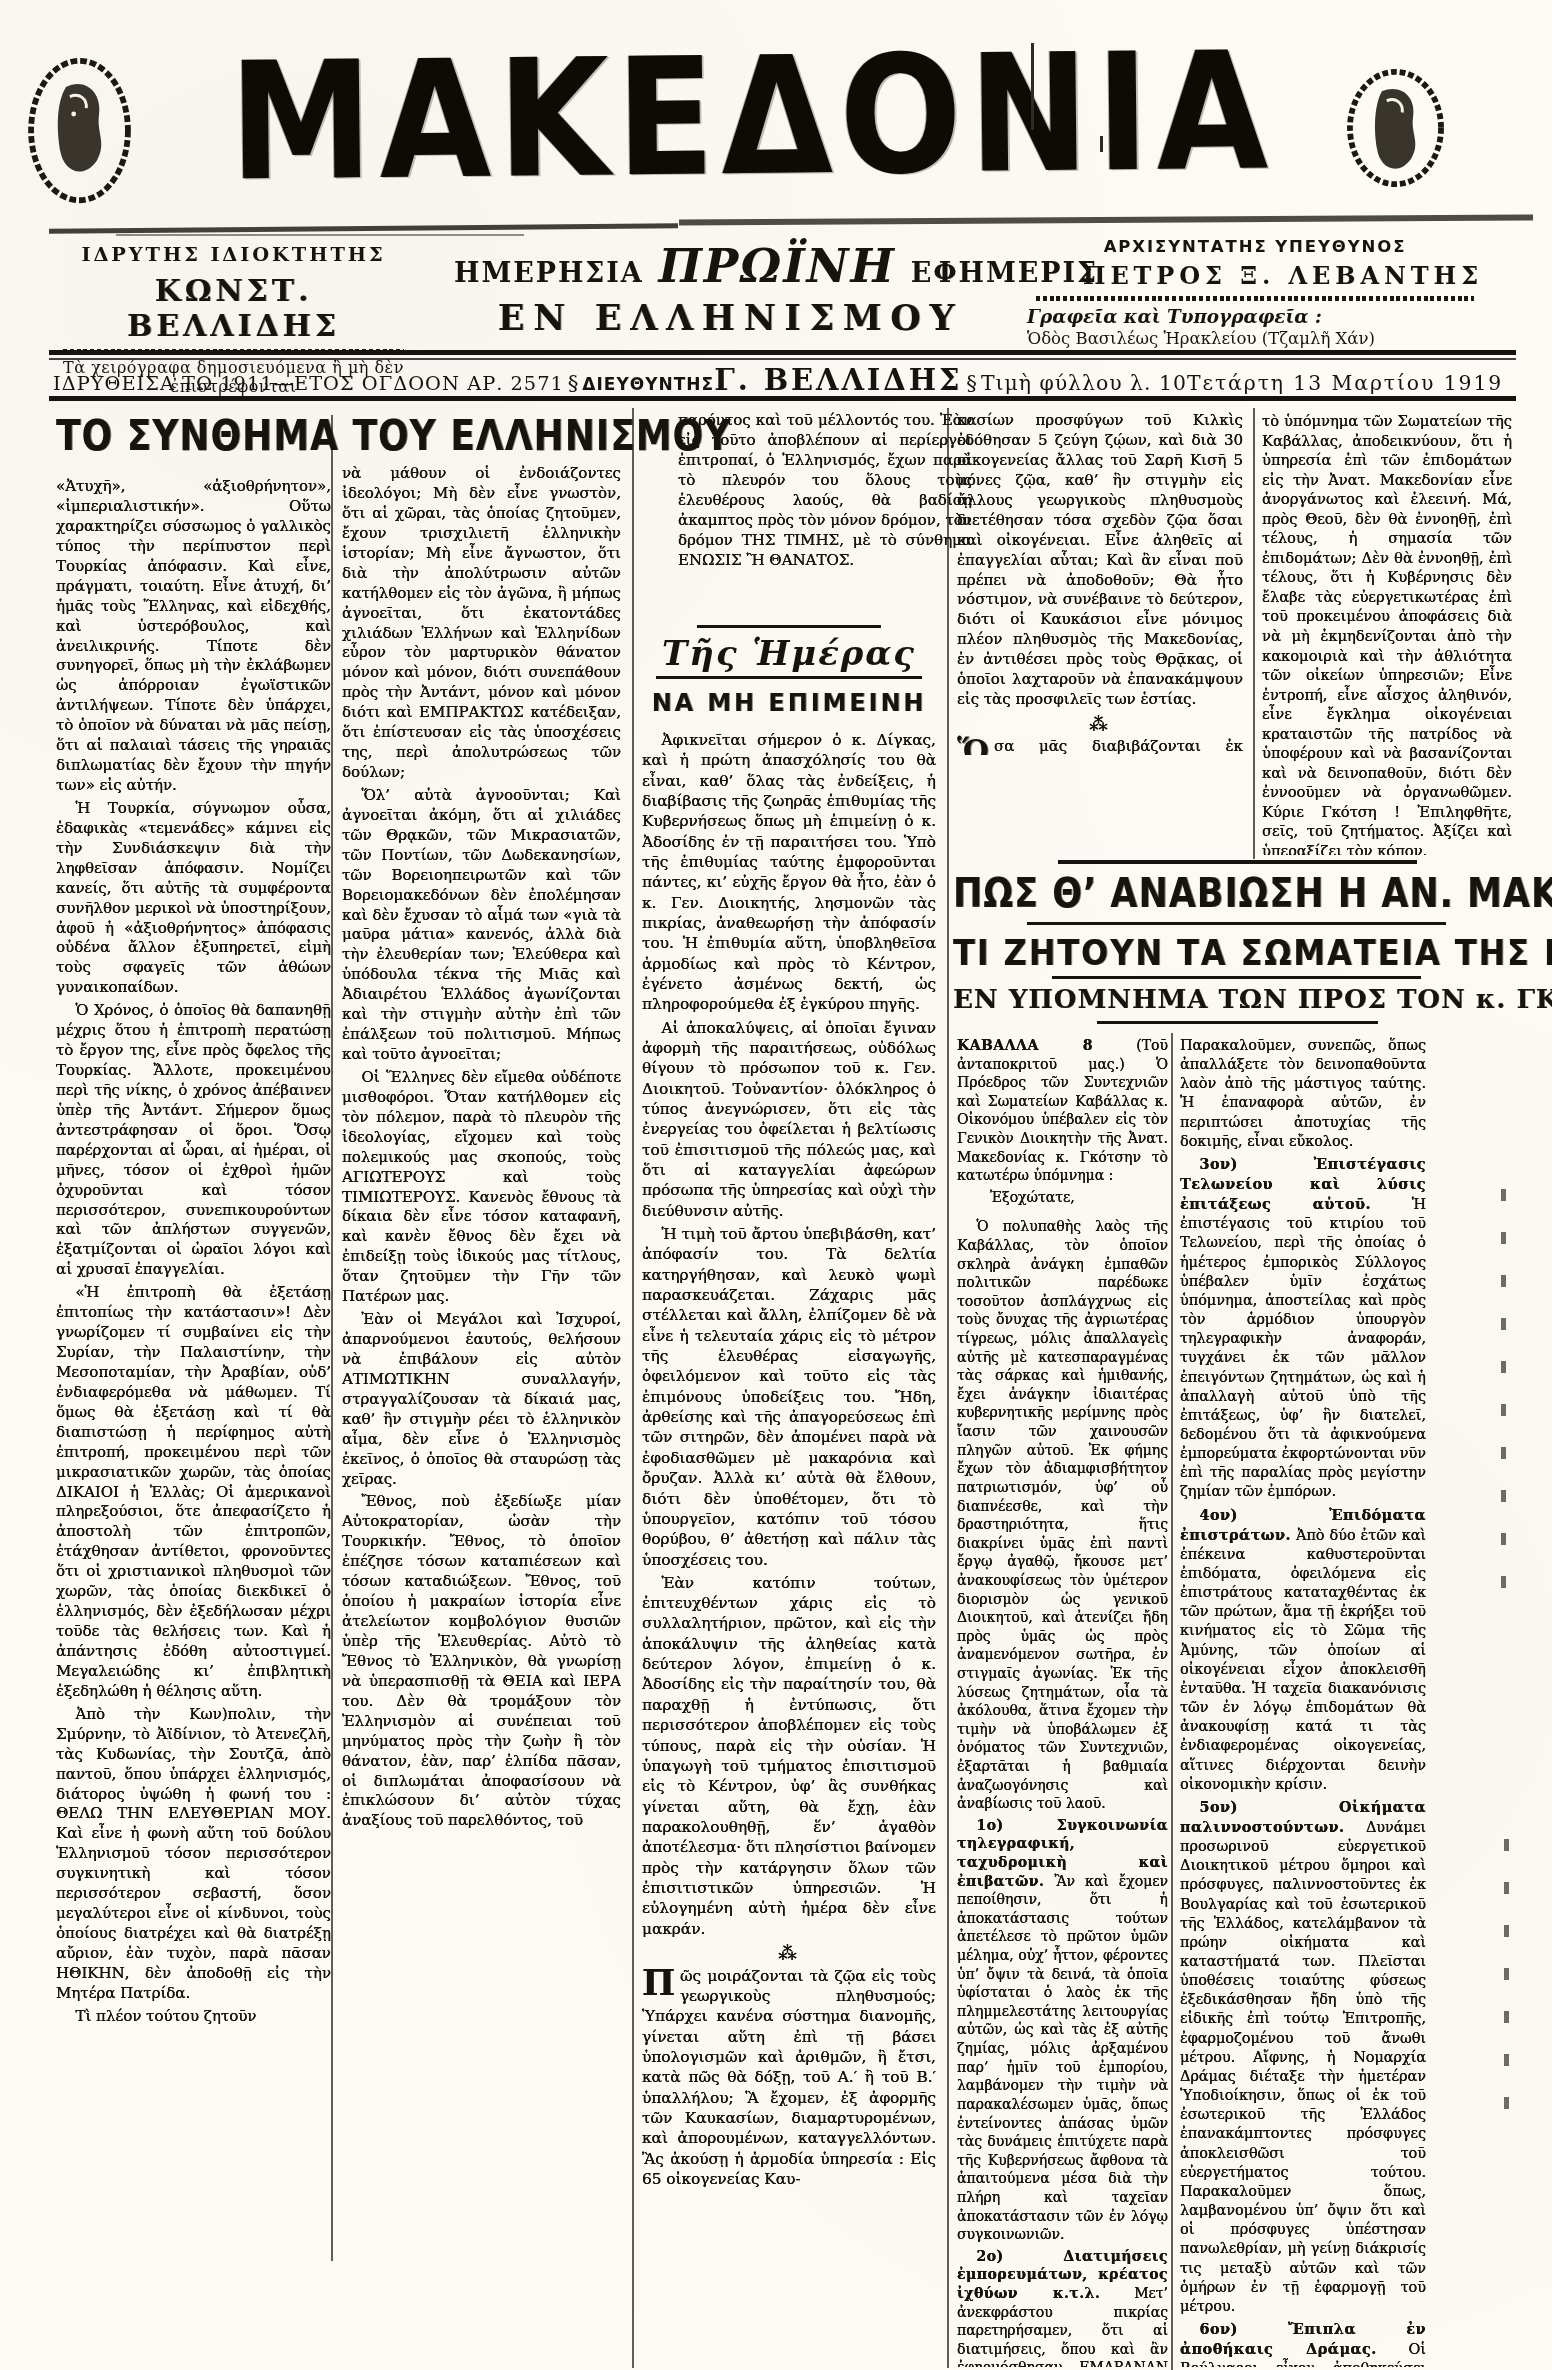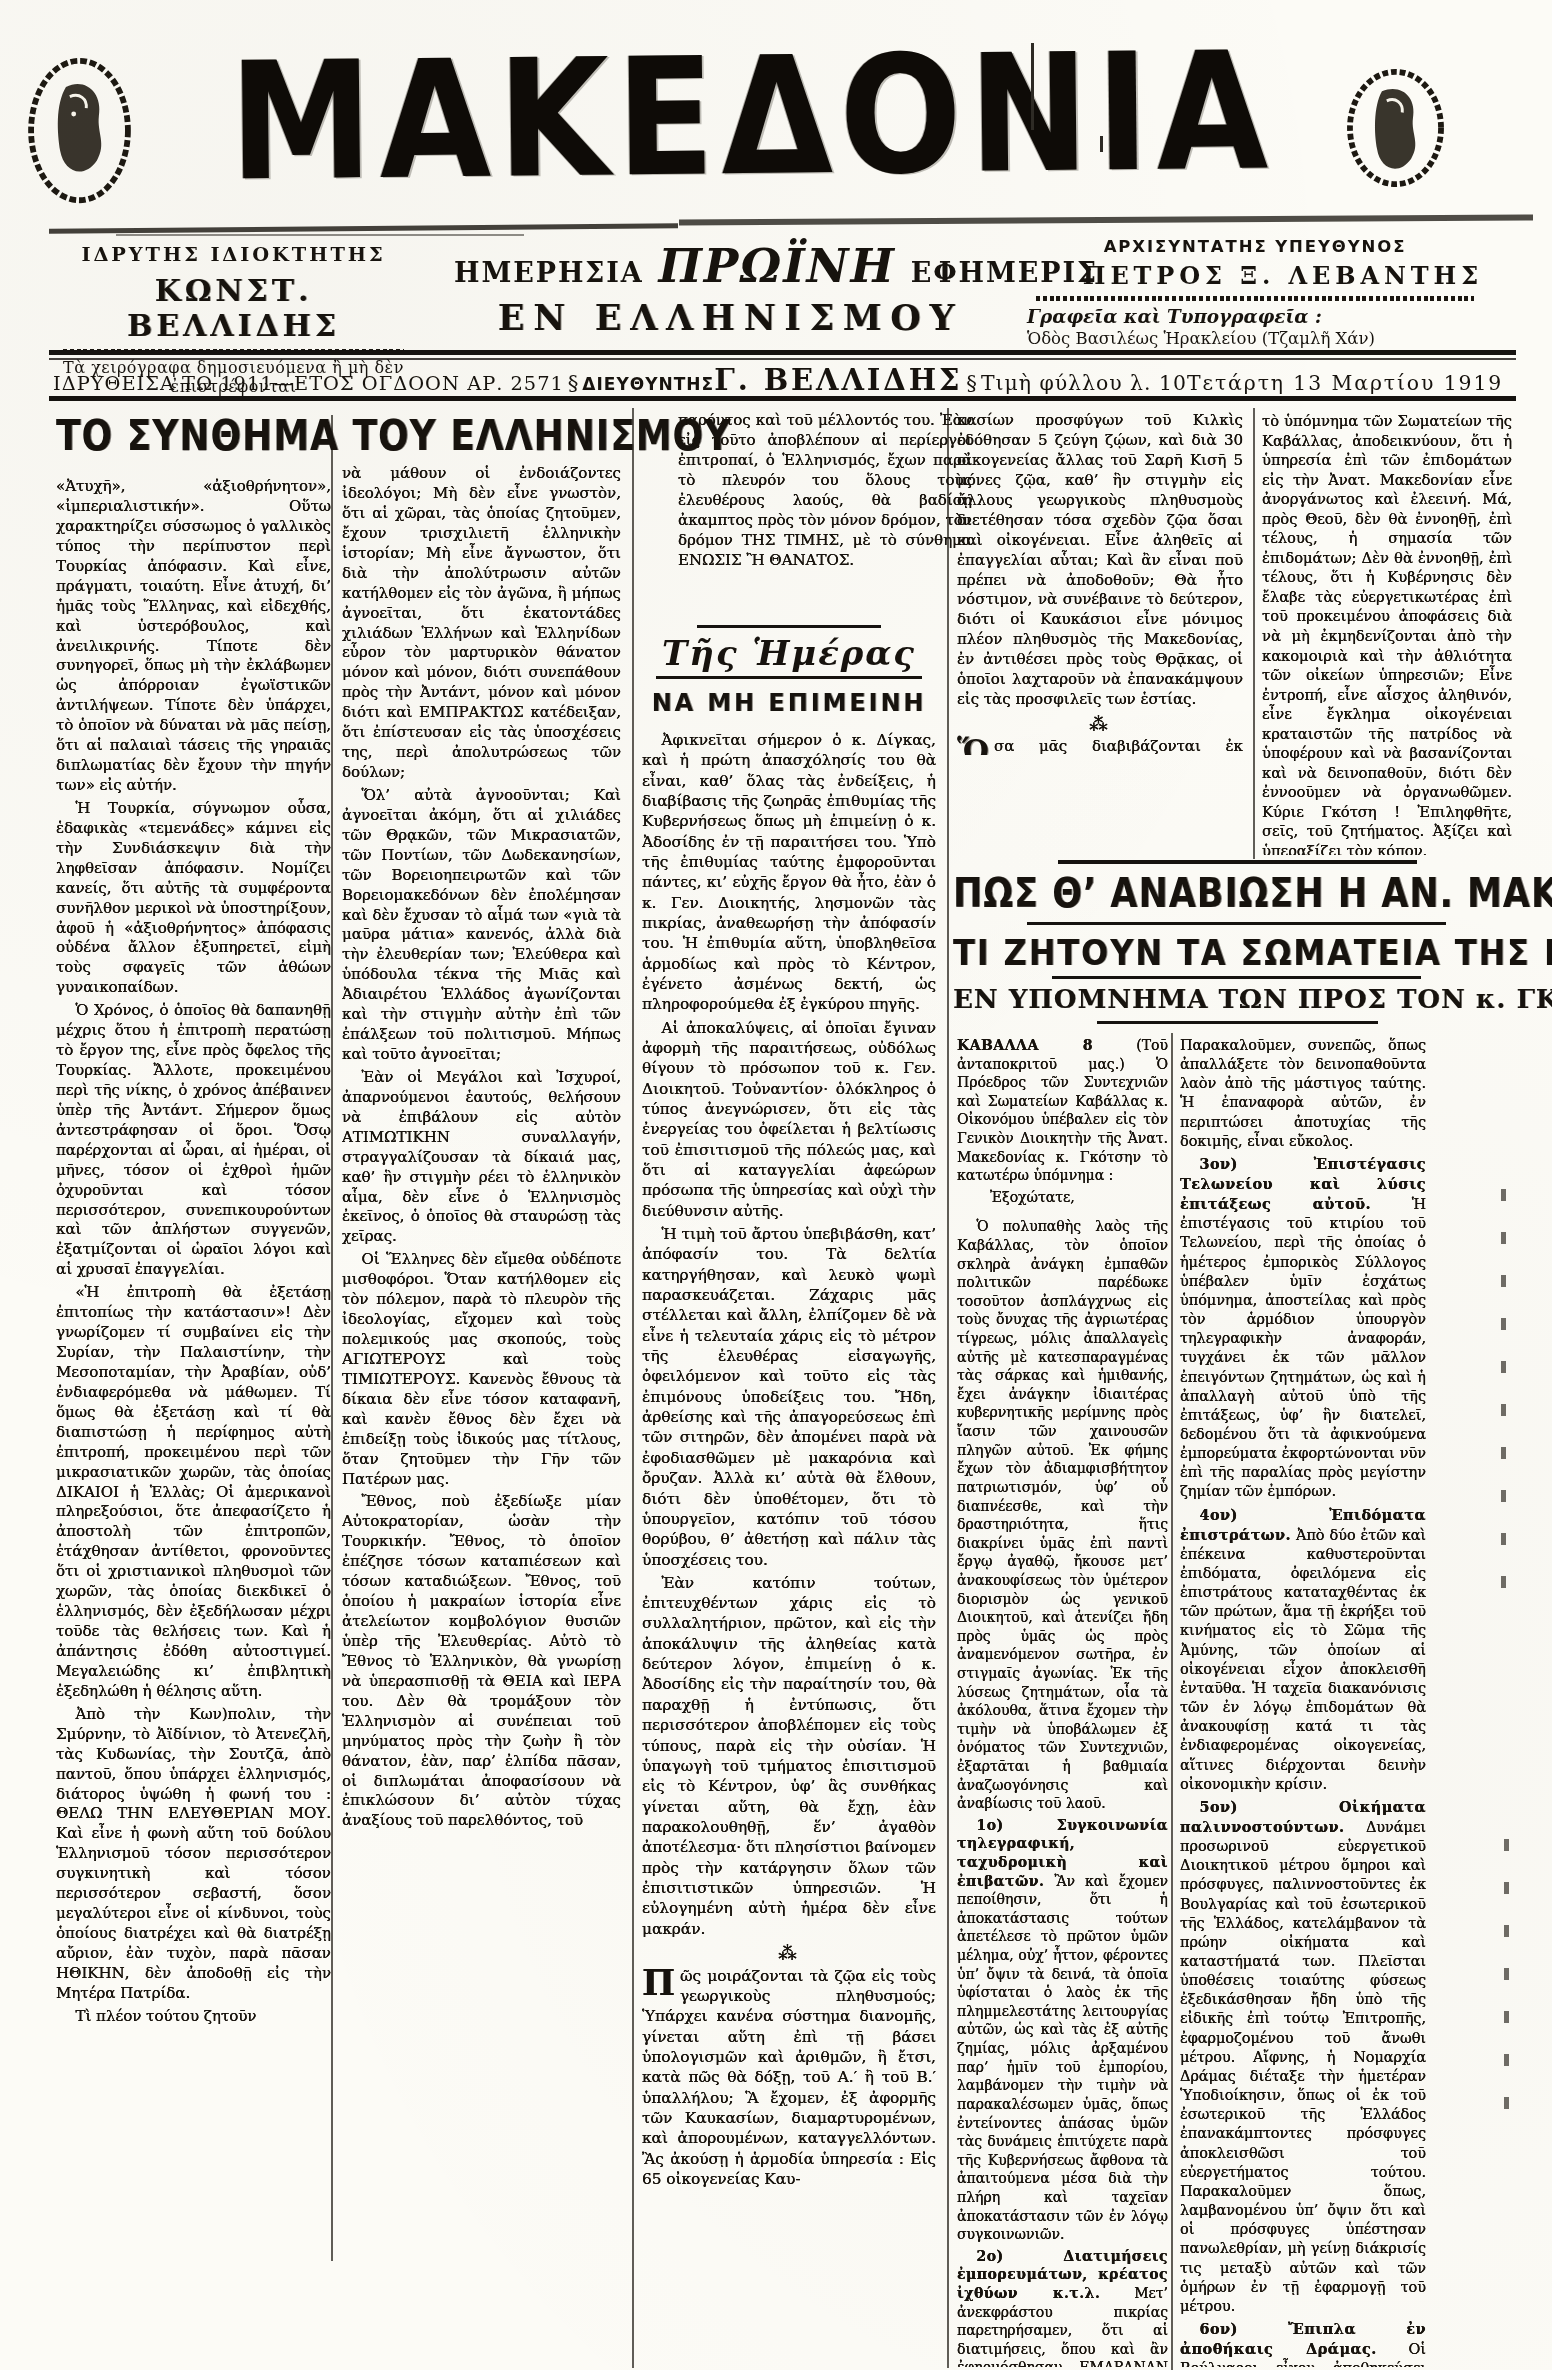--- a/index.html
+++ b/index.html
@@ -179,22 +179,22 @@
     <p>Ἡ Τουρκία, σύγνωμον οὖσα, ἑδαφικὰς «τεμενάδες» κάμνει εἰς τὴν Συνδιάσκεψιν διὰ τὴν ληφθεῖσαν ἀπόφασιν. Νομίζει κανείς, ὅτι αὐτῆς τὰ συμφέροντα συνῆλθον μερικοὶ νὰ ὑποστηρίξουν, ἀφοῦ ἡ «ἀξιοθρήνητος» ἀπόφασις οὐδένα ἄλλον ἐξυπηρετεῖ, εἰμὴ τοὺς σφαγεῖς τῶν ἀθώων γυναικοπαίδων.</p>
     <p>Ὁ Χρόνος, ὁ ὁποῖος θὰ δαπανηθῇ μέχρις ὅτου ἡ ἐπιτροπὴ περατώσῃ τὸ ἔργον της, εἶνε πρὸς ὄφελος τῆς Τουρκίας. Ἄλλοτε, προκειμένου περὶ τῆς νίκης, ὁ χρόνος ἀπέβαινεν ὑπὲρ τῆς Ἀντάντ. Σήμερον ὅμως ἀντεστράφησαν οἱ ὅροι. Ὅσῳ παρέρχονται αἱ ὧραι, αἱ ἡμέραι, οἱ μῆνες, τόσον οἱ ἐχθροὶ ἡμῶν ὀχυροῦνται καὶ τόσον περισσότερον, συνεπικουρούντων καὶ τῶν ἀπλήστων συγγενῶν, ἐξατμίζονται οἱ ὡραῖοι λόγοι καὶ αἱ χρυσαῖ ἐπαγγελίαι.</p>
     <p>«Ἡ ἐπιτροπὴ θὰ ἐξετάσῃ ἐπιτοπίως τὴν κατάστασιν»! Δὲν γνωρίζομεν τί συμβαίνει εἰς τὴν Συρίαν, τὴν Παλαιστίνην, τὴν Μεσοποταμίαν, τὴν Ἀραβίαν, οὐδ’ ἐνδιαφερόμεθα νὰ μάθωμεν. Τί ὅμως θὰ ἐξετάσῃ καὶ τί θὰ διαπιστώσῃ ἡ περίφημος αὐτὴ ἐπιτροπή, προκειμένου περὶ τῶν μικρασιατικῶν χωρῶν, τὰς ὁποίας ΔΙΚΑΙΟΙ ἡ Ἑλλὰς; Οἱ ἀμερικανοὶ πληρεξούσιοι, ὅτε ἀπεφασίζετο ἡ ἀποστολὴ τῶν ἐπιτροπῶν, ἐτάχθησαν ἀντίθετοι, φρονοῦντες ὅτι οἱ χριστιανικοὶ πληθυσμοὶ τῶν χωρῶν, τὰς ὁποίας διεκδικεῖ ὁ ἑλληνισμός, δὲν ἐξεδήλωσαν μέχρι τοῦδε τὰς θελήσεις των. Καὶ ἡ ἀπάντησις ἐδόθη αὐτοστιγμεί. Μεγαλειώδης κι’ ἐπιβλητικὴ ἐξεδηλώθη ἡ θέλησις αὕτη.</p>
     <p>Ἀπὸ τὴν Κων)πολιν, τὴν Σμύρνην, τὸ Ἀϊδίνιον, τὸ Ἀτενεζλῆ, τὰς Κυδωνίας, τὴν Σουτζᾶ, ἀπὸ παντοῦ, ὅπου ὑπάρχει ἑλληνισμός, διάτορος ὑψώθη ἡ φωνή του : ΘΕΛΩ ΤΗΝ ΕΛΕΥΘΕΡΙΑΝ ΜΟΥ. Καὶ εἶνε ἡ φωνὴ αὕτη τοῦ δούλου Ἑλληνισμοῦ τόσον περισσότερον συγκινητικὴ καὶ τόσον περισσότερον σεβαστή, ὅσον μεγαλύτεροι εἶνε οἱ κίνδυνοι, τοὺς ὁποίους διατρέχει καὶ θὰ διατρέξῃ αὔριον, ἐὰν τυχὸν, παρὰ πᾶσαν ΗΘΙΚΗΝ, δὲν ἀποδοθῇ εἰς τὴν Μητέρα Πατρίδα.</p>
     <p>Τὶ πλέον τούτου ζητοῦν</p>
   </div>
 
   <div class="col-text c2">
     <p class="no-indent">νὰ μάθουν οἱ ἐνδοιάζοντες ἰδεολόγοι; Μὴ δὲν εἶνε γνωστὸν, ὅτι αἱ χῶραι, τὰς ὁποίας ζητοῦμεν, ἔχουν τρισχιλιετῆ ἑλληνικὴν ἱστορίαν; Μὴ εἶνε ἄγνωστον, ὅτι διὰ τὴν ἀπολύτρωσιν αὐτῶν κατήλθομεν εἰς τὸν ἀγῶνα, ἢ μήπως ἀγνοεῖται, ὅτι ἑκατοντάδες χιλιάδων Ἑλλήνων καὶ Ἑλληνίδων εὗρον τὸν μαρτυρικὸν θάνατον μόνον καὶ μόνον, διότι συνεπάθουν πρὸς τὴν Ἀντάντ, μόνον καὶ μόνον διότι καὶ ΕΜΠΡΑΚΤΩΣ κατέδειξαν, ὅτι ἐπίστευσαν εἰς τὰς ὑποσχέσεις της, περὶ ἀπολυτρώσεως τῶν δούλων;</p>
     <p>Ὅλ’ αὐτὰ ἀγνοοῦνται; Καὶ ἀγνοεῖται ἀκόμη, ὅτι αἱ χιλιάδες τῶν Θρᾳκῶν, τῶν Μικρασιατῶν, τῶν Ποντίων, τῶν Δωδεκανησίων, τῶν Βορειοηπειρωτῶν καὶ τῶν Βορειομακεδόνων δὲν ἐπολέμησαν καὶ δὲν ἔχυσαν τὸ αἷμά των «γιὰ τὰ μαῦρα μάτια» κανενός, ἀλλὰ διὰ τὴν ἐλευθερίαν των; Ἐλεύθερα καὶ ὑπόδουλα τέκνα τῆς Μιᾶς καὶ Ἀδιαιρέτου Ἑλλάδος ἀγωνίζονται καὶ τὴν στιγμὴν αὐτὴν ἐπὶ τῶν ἐπάλξεων τοῦ πολιτισμοῦ. Μήπως καὶ τοῦτο ἀγνοεῖται;</p>
+    <p>Οἱ Ἕλληνες δὲν εἴμεθα οὐδέποτε μισθοφόροι. Ὅταν κατήλθομεν εἰς τὸν πόλεμον, παρὰ τὸ πλευρὸν τῆς ἰδεολογίας, εἴχομεν καὶ τοὺς πολεμικούς μας σκοπούς, τοὺς ΑΓΙΩΤΕΡΟΥΣ καὶ τοὺς ΤΙΜΙΩΤΕΡΟΥΣ. Κανενὸς ἔθνους τὰ δίκαια δὲν εἶνε τόσον καταφανῆ, καὶ κανὲν ἔθνος δὲν ἔχει νὰ ἐπιδείξῃ τοὺς ἰδικούς μας τίτλους, ὅταν ζητοῦμεν τὴν Γῆν τῶν Πατέρων μας.</p>
     <p>Ἐὰν οἱ Μεγάλοι καὶ Ἰσχυροί, ἀπαρνούμενοι ἑαυτούς, θελήσουν νὰ ἐπιβάλουν εἰς αὐτὸν ΑΤΙΜΩΤΙΚΗΝ συναλλαγήν, στραγγαλίζουσαν τὰ δίκαιά μας, καθ’ ἣν στιγμὴν ρέει τὸ ἑλληνικὸν αἷμα, δὲν εἶνε ὁ Ἑλληνισμὸς ἐκεῖνος, ὁ ὁποῖος θὰ σταυρώσῃ τὰς χεῖρας.</p>
-    <p>Οἱ Ἕλληνες δὲν εἴμεθα οὐδέποτε μισθοφόροι. Ὅταν κατήλθομεν εἰς τὸν πόλεμον, παρὰ τὸ πλευρὸν τῆς ἰδεολογίας, εἴχομεν καὶ τοὺς πολεμικούς μας σκοπούς, τοὺς ΑΓΙΩΤΕΡΟΥΣ καὶ τοὺς ΤΙΜΙΩΤΕΡΟΥΣ. Κανενὸς ἔθνους τὰ δίκαια δὲν εἶνε τόσον καταφανῆ, καὶ κανὲν ἔθνος δὲν ἔχει νὰ ἐπιδείξῃ τοὺς ἰδικούς μας τίτλους, ὅταν ζητοῦμεν τὴν Γῆν τῶν Πατέρων μας.</p>
     <p>Ἔθνος, ποὺ ἐξεδίωξε μίαν Αὐτοκρατορίαν, ὡσὰν τὴν Τουρκικήν. Ἔθνος, τὸ ὁποῖον ἐπέζησε τόσων καταπιέσεων καὶ τόσων καταδιώξεων. Ἔθνος, τοῦ ὁποίου ἡ μακραίων ἱστορία εἶνε ἀτελείωτον κομβολόγιον θυσιῶν ὑπὲρ τῆς Ἐλευθερίας. Αὐτὸ τὸ Ἔθνος τὸ Ἑλληνικὸν, θὰ γνωρίσῃ νὰ ὑπερασπισθῇ τὰ ΘΕΙΑ καὶ ΙΕΡΑ του. Δὲν θὰ τρομάξουν τὸν Ἑλληνισμὸν αἱ συνέπειαι τοῦ μηνύματος πρὸς τὴν ζωὴν ἢ τὸν θάνατον, ἐὰν, παρ’ ἐλπίδα πᾶσαν, οἱ διπλωμάται ἀποφασίσουν νὰ ἐπικλώσουν δι’ αὐτὸν τύχας ἀναξίους τοῦ παρελθόντος, τοῦ</p>
   </div>
 
   <div class="col-text c3top">
     <p class="no-indent">παρόντος καὶ τοῦ μέλλοντός του. Ἐὰν εἰς τοῦτο ἀποβλέπουν αἱ περίεργοι ἐπιτροπαί, ὁ Ἑλληνισμός, ἔχων παρὰ τὸ πλευρόν του ὅλους τοὺς ἐλευθέρους λαούς, θὰ βαδίσῃ ἀκαμπτος πρὸς τὸν μόνον δρόμον, τὸν δρόμον ΤΗΣ ΤΙΜΗΣ, μὲ τὸ σύνθημα ΕΝΩΣΙΣ Ἢ ΘΑΝΑΤΟΣ.</p>
   </div>
 
   <div class="hrule" style="left:697px;top:625px;width:184px;height:2.9px;"></div>
   <div class="sec-title">
     <span class="inner">Τῆς Ἡμέρας</span>

